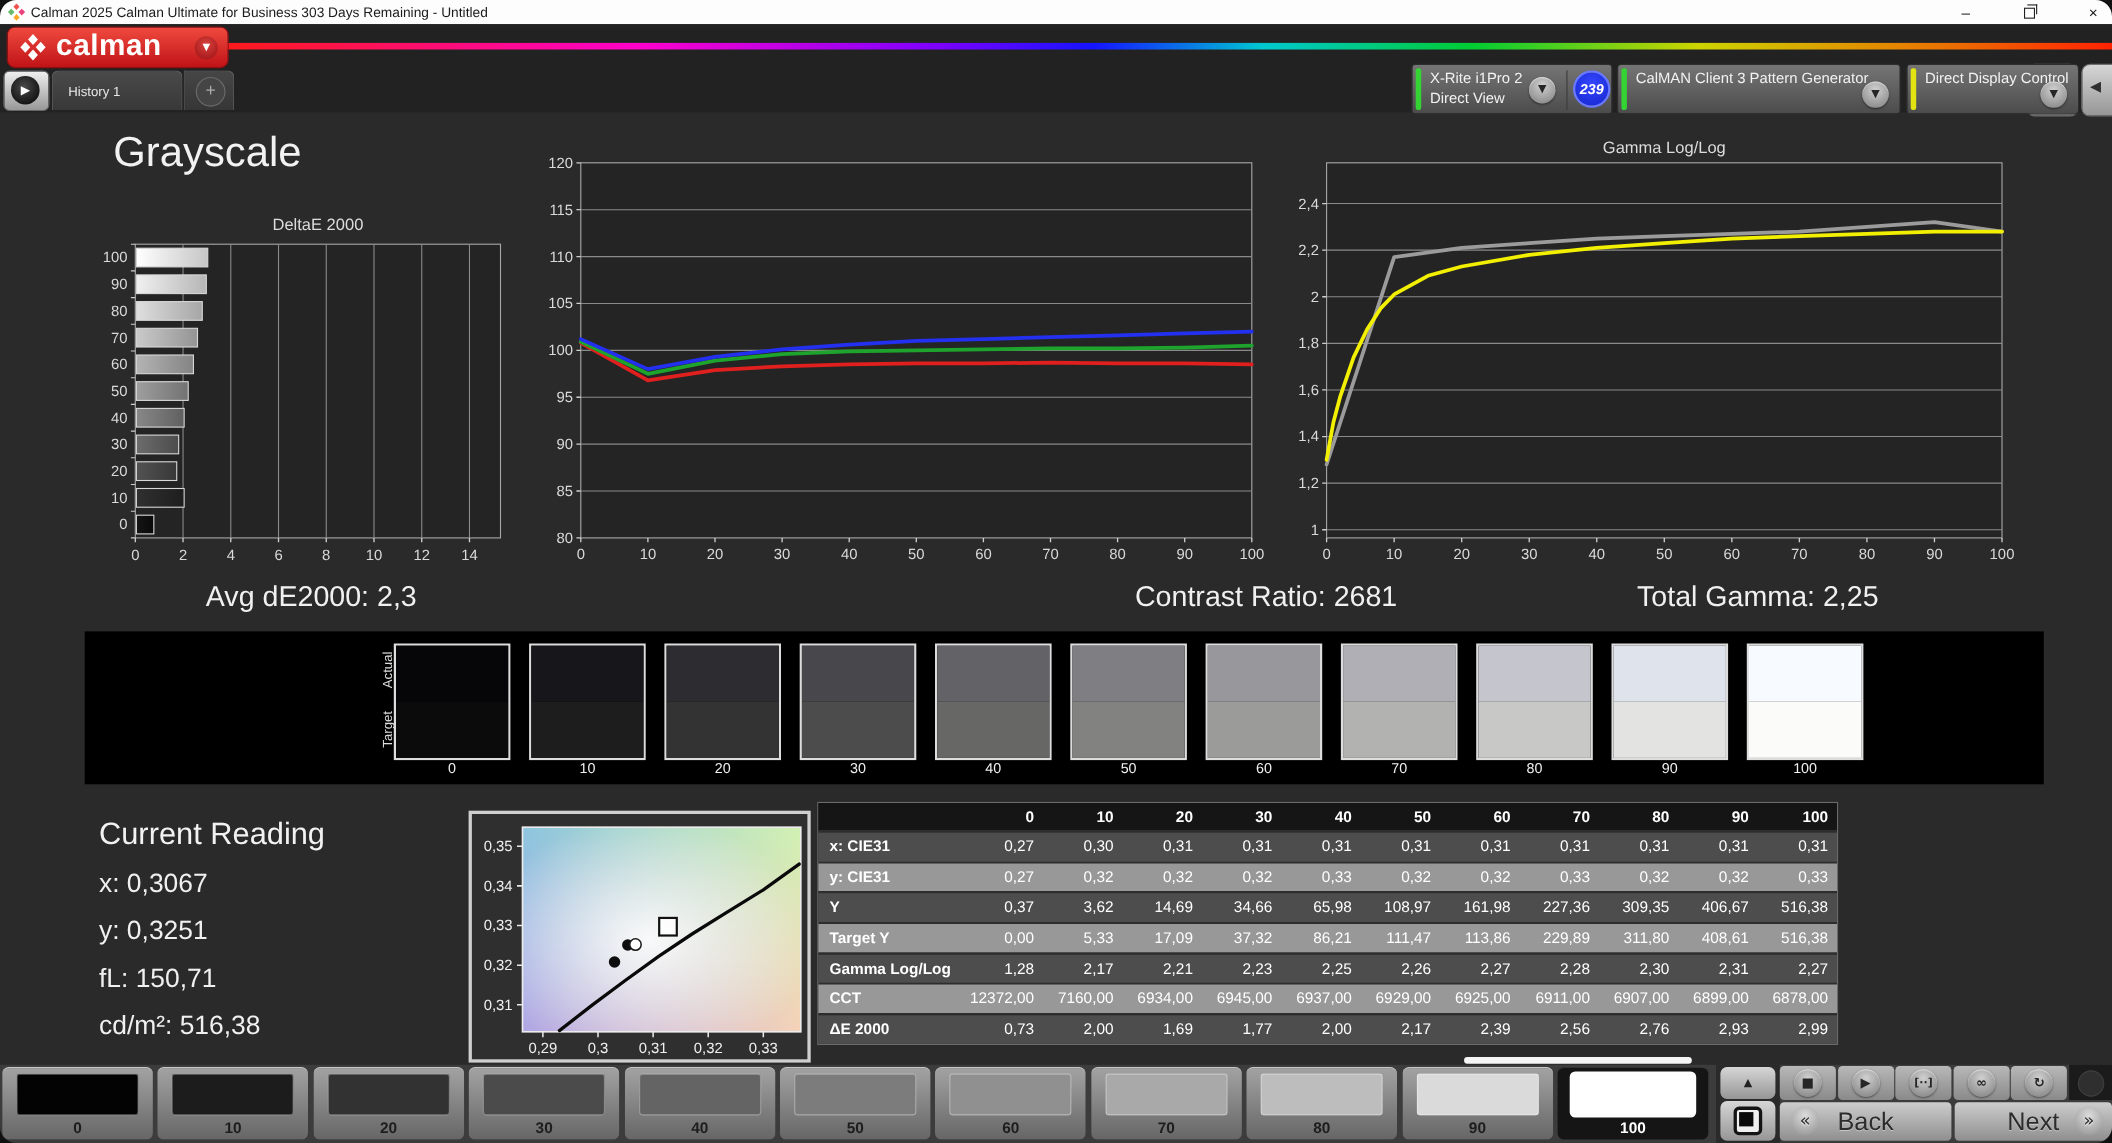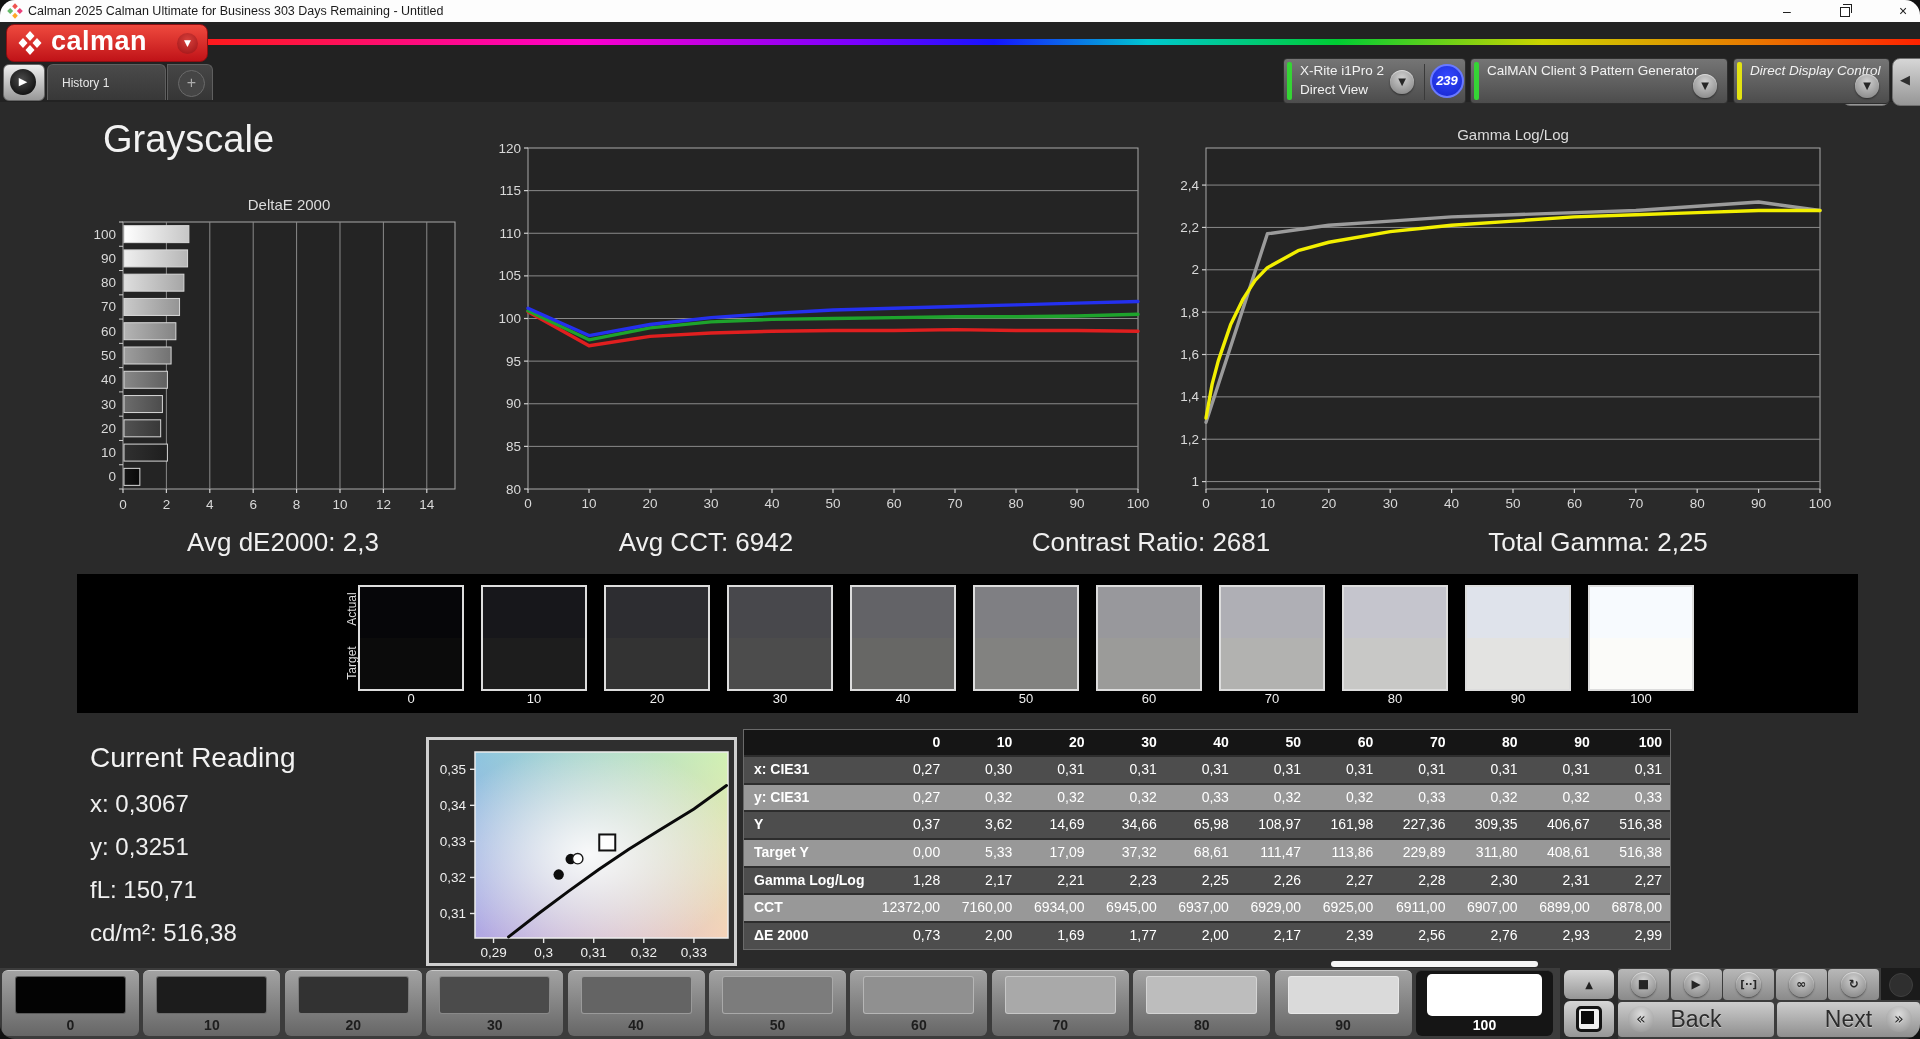--- a/index.html
+++ b/index.html
@@ -143,21 +143,20 @@
   <div class="abs sqbtn" style="left:1892px;top:58px;width:28px;height:46px;border-radius:8px 0 0 8px">
     <span class="abs glyph" style="left:7px;top:13px;font-size:13px;color:#2f2f2f">◀</span>
   </div>
 
   <div class="abs page-title">Grayscale</div>
 
   <div class="abs ctitle" style="left:123px;top:196px;width:332px">DeltaE 2000</div>
   <div class="abs ctitle" style="left:1206px;top:126px;width:614px">Gamma Log/Log</div>
 
   <div class="abs stat" style="left:133px;width:300px">Avg dE2000: 2,3</div>
-  <div class="abs stat" style="left:556px;width:300px">Avg CCT: 6942</div>
   <div class="abs stat" style="left:1001px;width:300px">Contrast Ratio: 2681</div>
   <div class="abs stat" style="left:1448px;width:300px">Total Gamma: 2,25</div>
 
   <div class="abs strip" id="strip">
       <div class="abs rotlab" style="left: 240px; top: 28px;">Actual</div>
       <div class="abs rotlab" style="left: 240px; top: 82px;">Target</div>
       <div class="abs swatch" style="left: 281px;">
         <div class="half" style="top: 0px; background: rgb(6, 6, 9);"></div>
         <div class="half" style="top: 50%; background: rgb(11, 11, 11);"></div>
       </div>
@@ -324,21 +323,21 @@
         <div>309,35</div>
         <div>406,67</div>
         <div>516,38</div>
       </div>
       <div class="trow drow rlight">
         <div>Target Y</div>
         <div>0,00</div>
         <div>5,33</div>
         <div>17,09</div>
         <div>37,32</div>
-        <div>68,61</div>
+        <div>86,21</div>
         <div>111,47</div>
         <div>113,86</div>
         <div>229,89</div>
         <div>311,80</div>
         <div>408,61</div>
         <div>516,38</div>
       </div>
       <div class="trow drow rdark">
         <div>Gamma Log/Log</div>
         <div>1,28</div>
@@ -465,21 +464,21 @@
       <div class="l2">Direct View</div>
       <div class="abs knob glyph" style="font-size: 10px; line-height: 24px; left: 106px; top: 11px;">▼</div>
       <div class="abs" style="left: 140px; top: 5px; width: 1px; height: 36px; background: rgb(58, 58, 58);"></div>
       <div class="abs badge" style="left: 146px; top: 5px; line-height: 30px;">239</div>
     </div>
     <div class="abs dd" style="left: 1470px; top: 58px; width: 258px; height: 46px;">
       <div class="accent" style="background: rgb(53, 212, 53);"></div>
       <div class="l1">CalMAN Client 3 Pattern Generator</div>
       <div class="abs knob glyph" style="font-size: 10px; line-height: 24px; right: 10px; top: 15px;">▼</div>
     </div>
-    <div class="abs dd" style="left: 1733px; top: 58px; width: 157px; height: 46px; font-style: italic;">
+    <div class="abs dd" style="left: 1733px; top: 58px; width: 157px; height: 46px;">
       <div class="accent" style="background: rgb(227, 227, 18);"></div>
       <div class="l1">Direct Display Control</div>
       <div class="abs knob glyph" style="font-size: 10px; line-height: 24px; right: 10px; top: 15px;">▼</div>
     </div>
     <svg width="400" height="300" class="abs" style="left: 85px; top: 214px;">
       <defs>
         <linearGradient id="dg0" x1="0" y1="0" x2="1" y2="0">
           <stop offset="0%" stop-color="#ffffff"></stop>
           <stop offset="100%" stop-color="#c6c6c6"></stop>
         </linearGradient>

